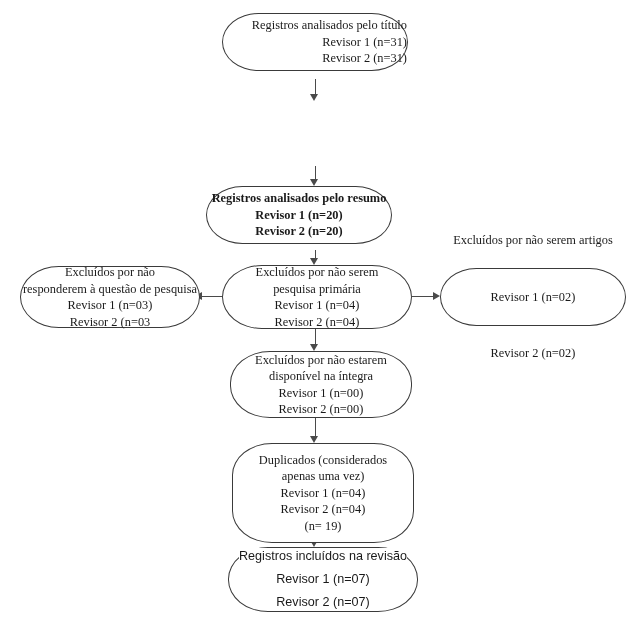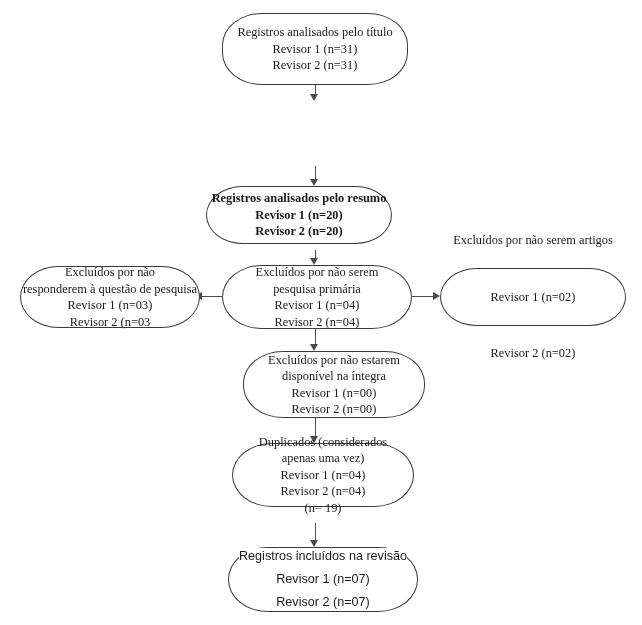--- a/index.html
+++ b/index.html
@@ -43,28 +43,28 @@
     overflow: visible;
     justify-content: space-between;
   }
   .node.sans .ln {
     background: #ffffff;
     position: relative;
     z-index: 3;
   }
 
   
-  #n-titulo      { left: 222px; top: 13px;  width: 186px; height: 72px; }
+  #n-titulo      { left: 222px; top: 13px;  width: 186px; height: 58px; align-items: flex-end; }
   #n-tematica    { left: 222px; top: 101px; width: 186px; height: 65px; }
   #n-resumo      { left: 206px; top: 186px; width: 186px; height: 58px; font-weight: bold; }
   #n-primaria    { left: 222px; top: 265px; width: 190px; height: 64px; }
   #n-questao     { left: 20px;  top: 266px; width: 180px; height: 62px; }
   #n-artigos     { left: 440px; top: 268px; width: 186px; height: 58px; gap: 40px; }
-  #n-integra     { left: 243px; top: 351px; width: 182px; height: 67px; }
-  #n-duplicados  { left: 232px; top: 443px; width: 182px; height: 64px; }
+  #n-integra     { left: 230px; top: 351px; width: 182px; height: 67px; }
+  #n-duplicados  { left: 232px; top: 443px; width: 182px; height: 100px; }
   #n-incluidos   { left: 228px; top: 547px; width: 190px; height: 65px; }
 
   
   .conn {
     position: absolute;
     background: #4a4a4a;
     z-index: 1;
   }
   .conn.v { width: 1.2px; }
   .conn.h { height: 1.2px; }

